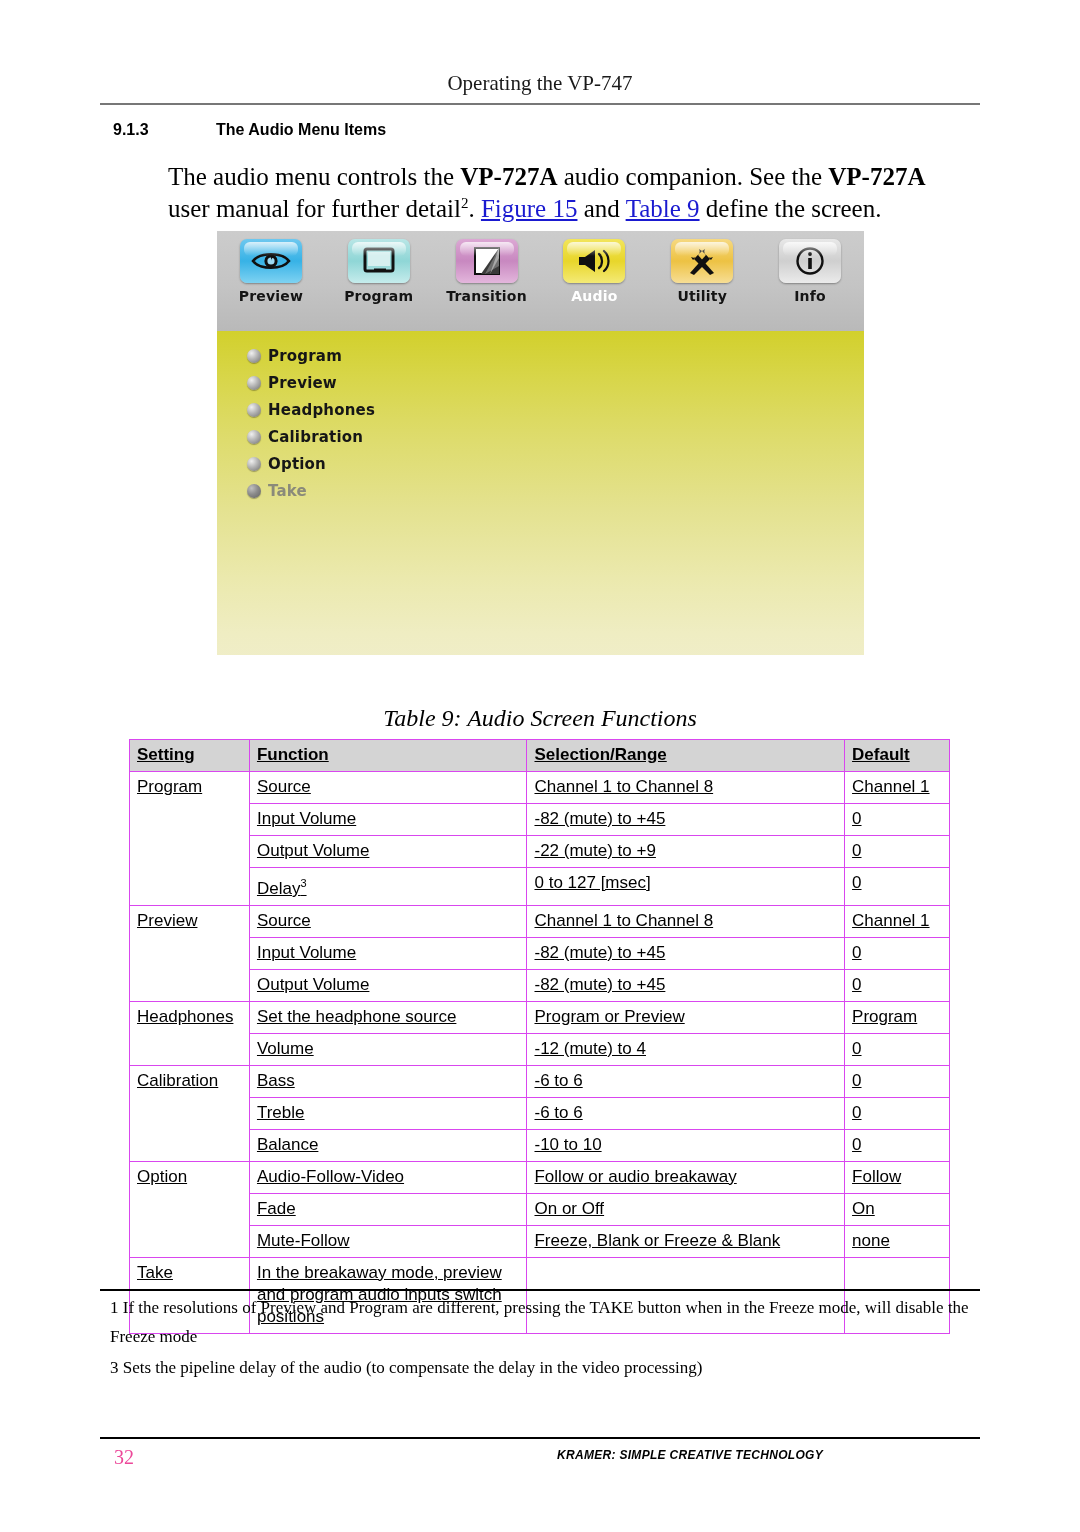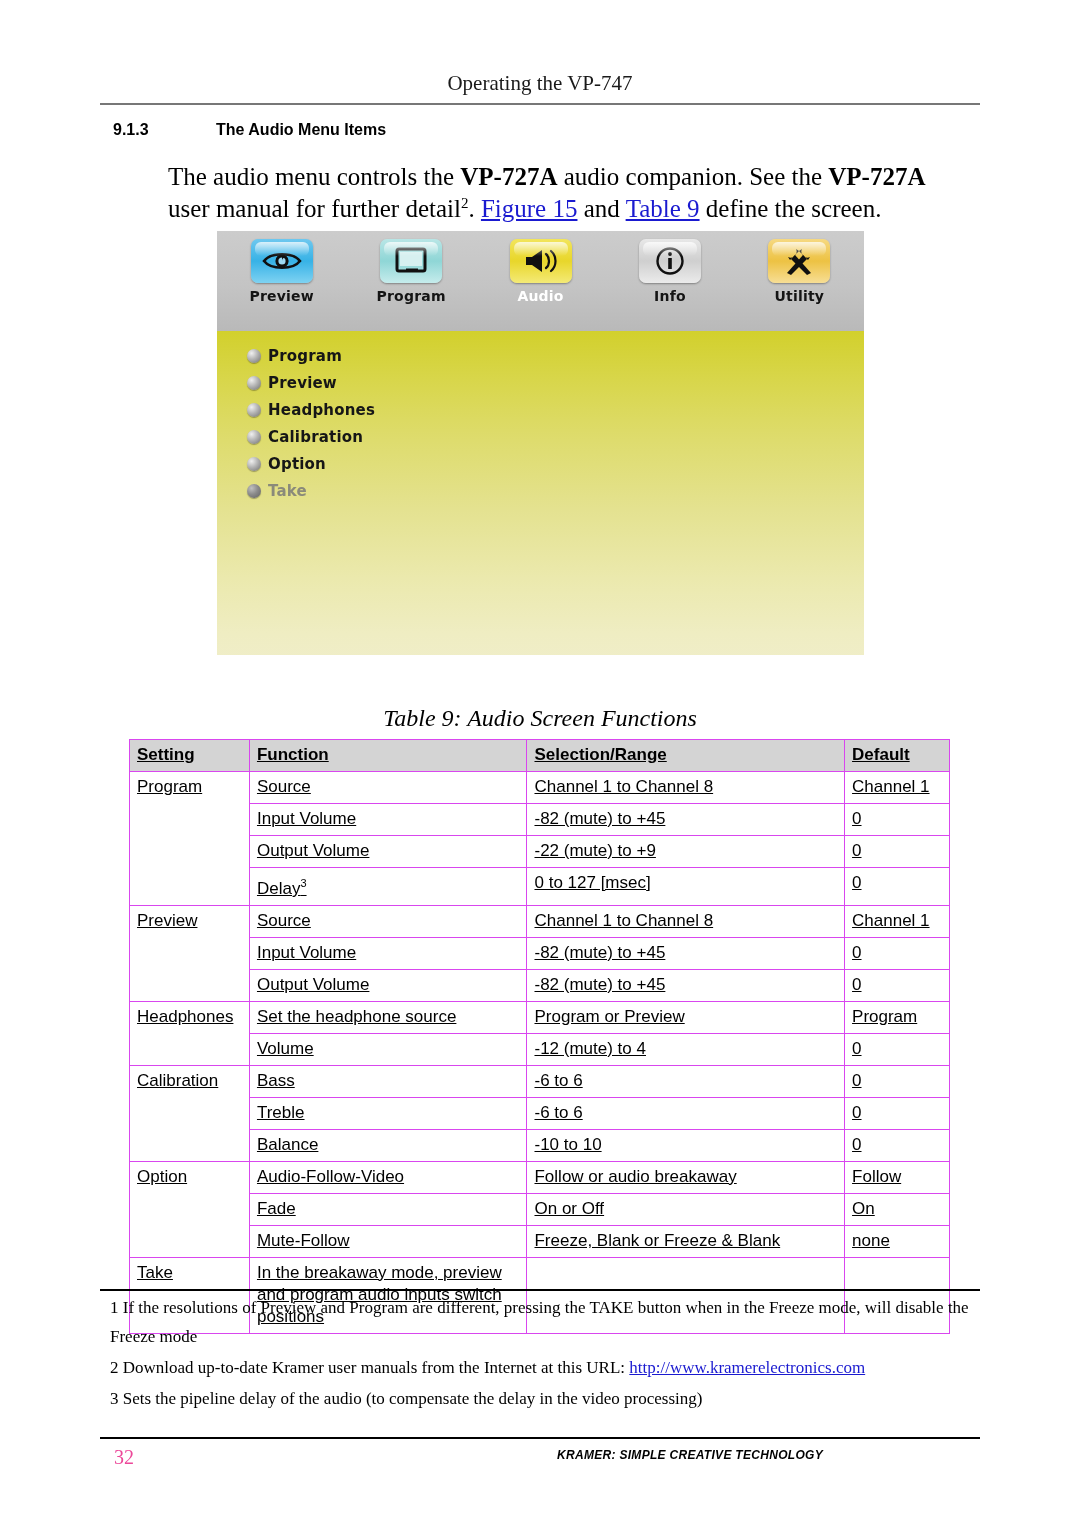--- a/index.html
+++ b/index.html
@@ -320,55 +320,66 @@
         <div class="icon-tile t-program">
           <svg width="34" height="28" viewBox="0 0 34 28" aria-hidden="true">
             <rect x="3" y="2" width="28" height="22" rx="2" fill="none" stroke="#101010" stroke-width="3"></rect>
             <rect x="6" y="5" width="22" height="14" fill="#d7f0f0"></rect>
             <rect x="12" y="21.5" width="12" height="3" fill="#101010"></rect>
           </svg>
         </div>
         <div class="icon-label">Program</div>
       </div>
 
+      <div class="icon-cell">
+        <div class="icon-tile t-transition">
+          <svg width="28" height="30" viewBox="0 0 28 30" aria-hidden="true">
+            <rect x="2" y="2" width="24" height="26" fill="#ffffff" stroke="#101010" stroke-width="2"></rect>
+            <path d="M26 2 L26 28 L8 28 Z" fill="#3a3a3a"></path>
+            <path d="M26 2 L26 20 L12 28 Z" fill="#6e6e6e"></path>
+            <path d="M26 2 L26 12 L17 28 Z" fill="#a8a8a8"></path>
+          </svg>
+        </div>
+        <div class="icon-label">Transition</div>
+      </div>
 
       <div class="icon-cell">
         <div class="icon-tile t-audio">
           <svg width="36" height="26" viewBox="0 0 36 26" aria-hidden="true">
             <path d="M3 9 L9 9 L19 2 L19 24 L9 17 L3 17 Z" fill="#101010"></path>
             <path d="M23 6 C27 9, 27 17, 23 20" fill="none" stroke="#101010" stroke-width="2.2" stroke-linecap="round"></path>
             <path d="M28 3 C34 8, 34 18, 28 23" fill="none" stroke="#101010" stroke-width="2.2" stroke-linecap="round"></path>
           </svg>
         </div>
         <div class="icon-label active">Audio</div>
-      </div>
-
-      <div class="icon-cell">
-        <div class="icon-tile t-info">
-          <svg width="30" height="30" viewBox="0 0 30 30" aria-hidden="true">
-            <circle cx="15" cy="15" r="12.5" fill="none" stroke="#101010" stroke-width="2.4"></circle>
-            <circle cx="15" cy="8" r="1.9" fill="#101010"></circle>
-            <rect x="13.2" y="12" width="3.6" height="11" fill="#101010"></rect>
-          </svg>
-        </div>
-        <div class="icon-label">Info</div>
       </div>
 
       <div class="icon-cell">
         <div class="icon-tile t-utility">
           <svg width="32" height="30" viewBox="0 0 32 30" aria-hidden="true">
             <path d="M4 27 L20 9 L24 13 L8 29 Z" fill="#101010"></path>
             <path d="M19 3 a6 6 0 0 0 8 8 l-2 3 -9 -9 z" fill="#101010"></path>
             <path d="M28 27 L12 9 L8 13 L24 29 Z" fill="#101010"></path>
             <path d="M13 3 a6 6 0 0 1 -8 8 l2 3 9 -9 z" fill="#101010"></path>
           </svg>
         </div>
         <div class="icon-label">Utility</div>
       </div>
 
+      <div class="icon-cell">
+        <div class="icon-tile t-info">
+          <svg width="30" height="30" viewBox="0 0 30 30" aria-hidden="true">
+            <circle cx="15" cy="15" r="12.5" fill="none" stroke="#101010" stroke-width="2.4"></circle>
+            <circle cx="15" cy="8" r="1.9" fill="#101010"></circle>
+            <rect x="13.2" y="12" width="3.6" height="11" fill="#101010"></rect>
+          </svg>
+        </div>
+        <div class="icon-label">Info</div>
+      </div>
+
     </div>
 
     <div class="menu-area">
       <div class="menu-item">
         <span class="bullet"></span>
         <span class="menu-text">Program</span>
       </div>
       <div class="menu-item">
         <span class="bullet"></span>
         <span class="menu-text">Preview</span>
@@ -503,21 +514,20 @@
           <td></td>
           <td></td>
         </tr>
       </tbody>
     </table>
   </div>
 
   <div class="fn-rule"></div>
   <div class="footnotes">
     <p><span>1</span> <span>If the resolutions of Preview and Program are different, pressing the TAKE button when in the Freeze mode, will disable the Freeze mode</span></p>
-    <p><span>2</span> <span>Download up-to-date Kramer user manuals from the Internet at this URL: </span><a class="url" href="#">http://www.kramerelectronics.com</a></p>
     <p><span>3</span> <span>Sets the pipeline delay of the audio (to compensate the delay in the video processing)</span></p>
   </div>
 
   <div class="foot-rule"></div>
   <div class="page-num">32</div>
   <div class="footer-tag">KRAMER: SIMPLE CREATIVE TECHNOLOGY</div>
 
 </div>
 
 </body></html>

